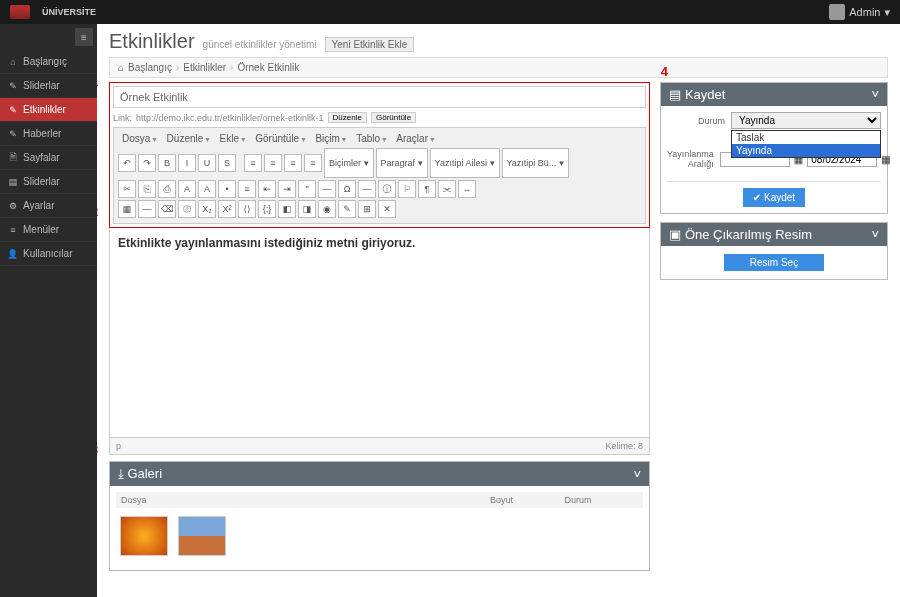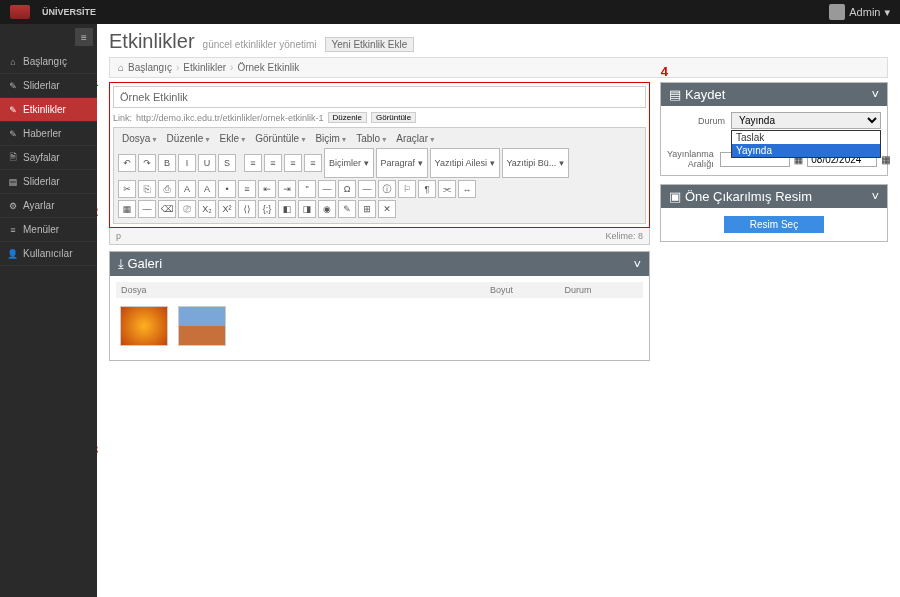--- a/index.html
+++ b/index.html
@@ -215,20 +215,23 @@
                 <span class="tb-btn">◉</span>
                 <span class="tb-btn">✎</span>
                 <span class="tb-btn">⊞</span>
                 <span class="tb-btn">✕</span>
               </div>
           </div>
         </div>
 
         <span class="marker" style="left:-6px; top:180px;">2</span>
 
+        <div class="editor redbox">
+          <span>Etkinlikte yayınlanmasını istediğiniz metni giriyoruz.</span>
+        </div>
         <div class="editor-status">
           <span>p</span>
           <span>Kelime: 8</span>
         </div>
 
         <span class="marker" style="left:-6px; top:418px;">3</span>
 
         <div class="panel redbox" style="margin-top:6px;">
           <div class="panel-head">
             <span><span>⤓</span> <span>Galeri</span></span>
@@ -273,20 +276,23 @@
             </div>
             <div class="kaydet-row" style="margin-top:14px;">
               <label>Yayınlanma Aralığı</label>
               <div class="date-row">
                 <input style="">
                 <span>▦</span>
                 <input value="08/02/2024" style="">
                 <span>▦</span>
               </div>
             </div>
+            <div style="border-top:1px solid #ddd; margin-top:6px; padding-top:6px; text-align:center;">
+              <button class="save-btn">✔ Kaydet</button>
+            </div>
           </div>
         </div>
 
         <div class="panel">
           <div class="panel-head">
             <span><span>▣</span> <span>Öne Çıkarılmış Resim</span></span>
             <span>˅</span>
           </div>
           <div class="resim-body">
             <button class="resim-btn">Resim Seç</button>

